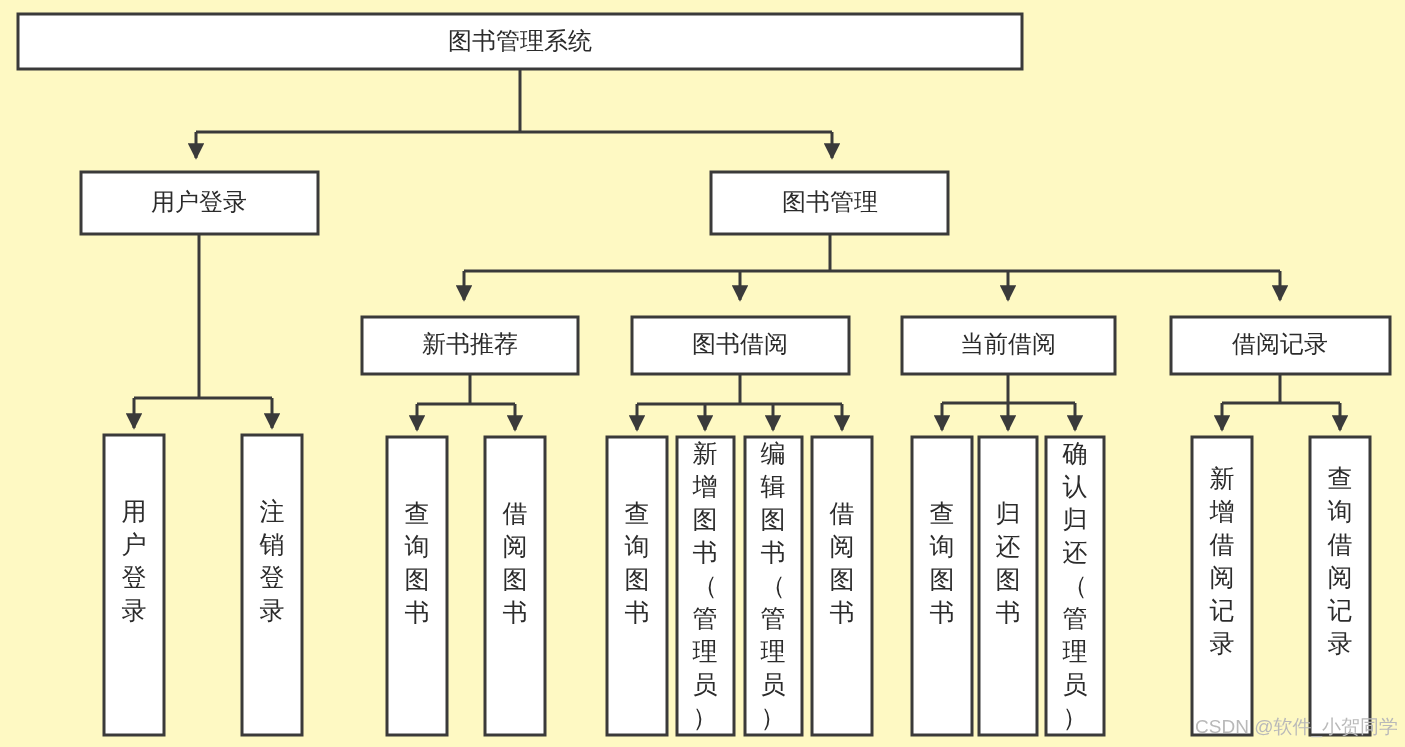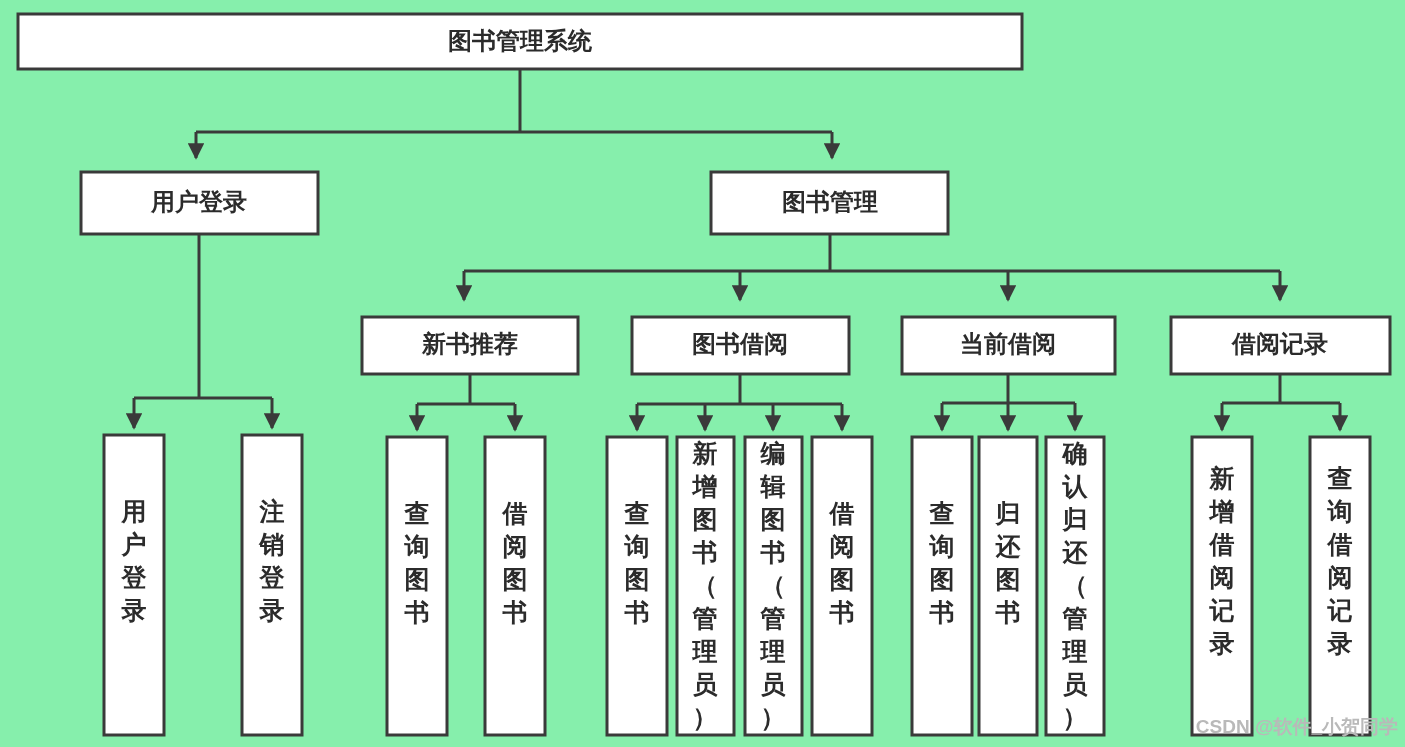--- a/index.html
+++ b/index.html
@@ -8,23 +8,22 @@
     padding: 0;
     background: #ffffff;
   }
   body {
     font-family: "Liberation Sans", "DejaVu Sans", sans-serif;
   }
   #diagram-root {
     position: relative;
     width: 1405px;
     height: 747px;
-    background: #86efac;
+    background: #fef9c3;
     overflow: hidden;
-    font-weight: bold;
   }
   svg#flow {
     position: absolute;
     left: 0;
     top: 0;
     width: 1405px;
     height: 747px;
   }
   .node-rect {
     fill: #ffffff;

